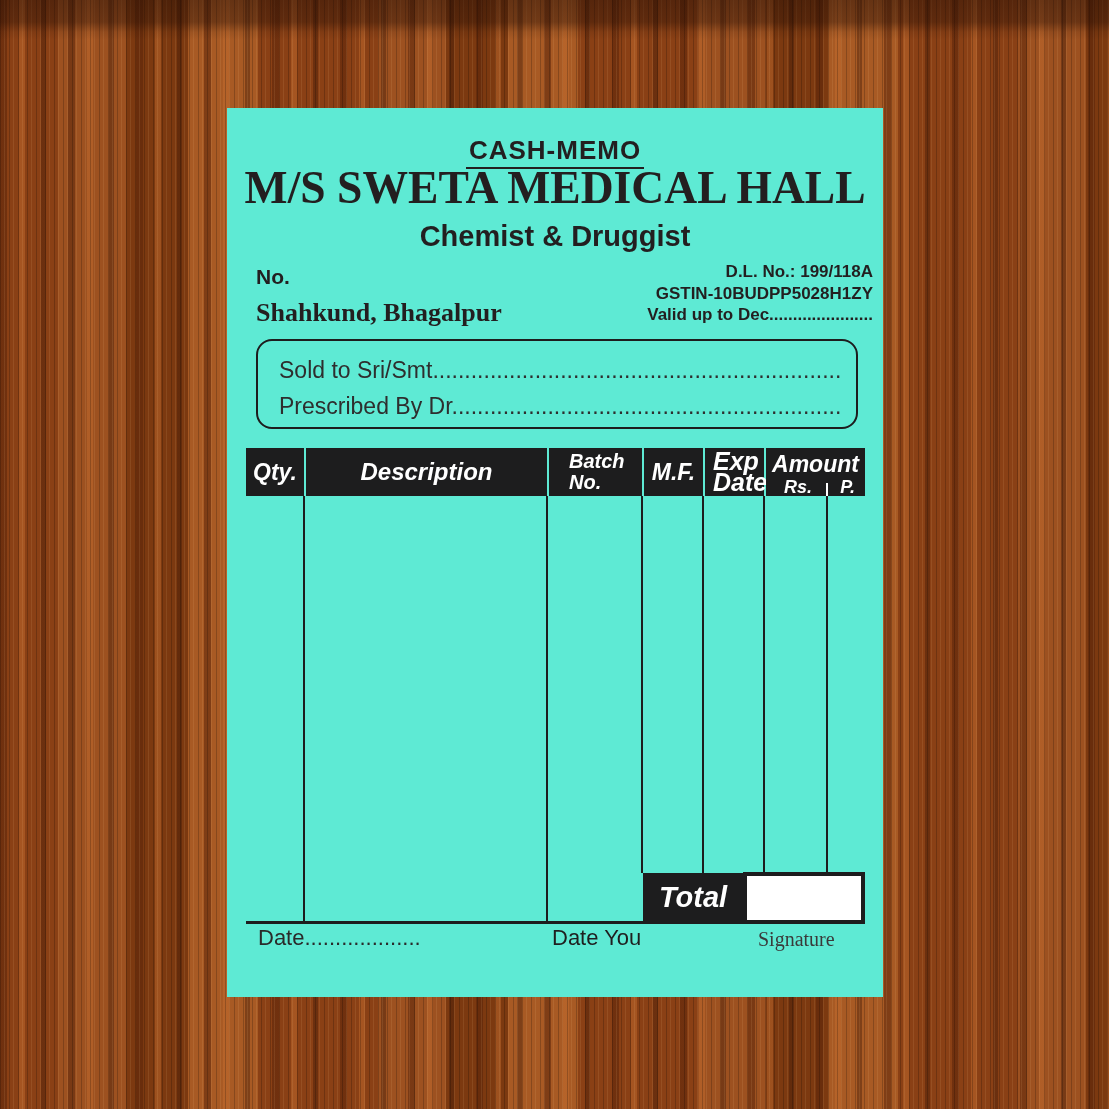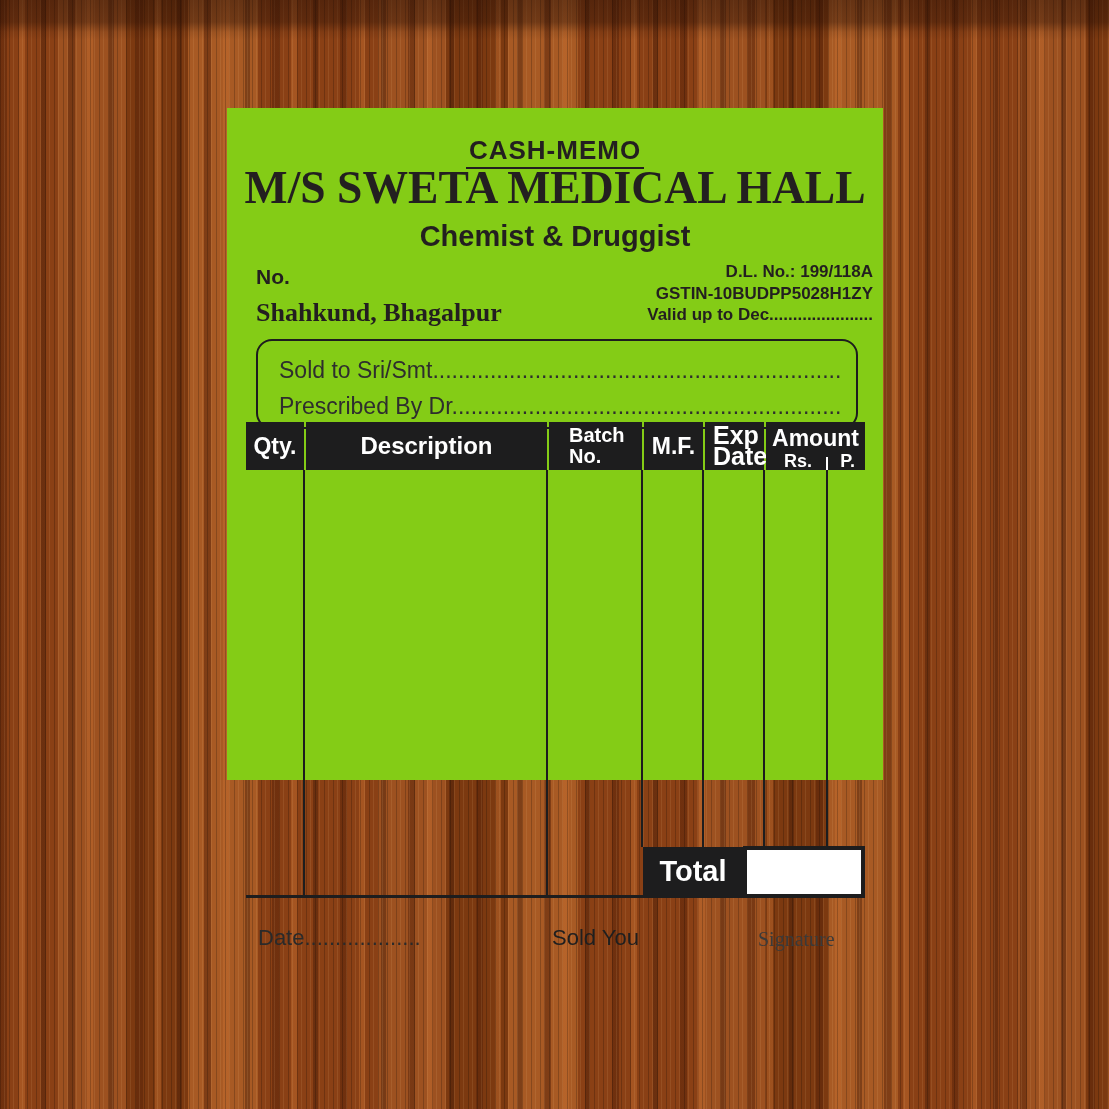--- a/index.html
+++ b/index.html
@@ -33,22 +33,22 @@
         #9d5120 58px, #9d5120 126px,
         #7c3910 126px, #7c3910 188px,
         #a85a24 188px, #a85a24 258px,
         #8a4015 258px, #8a4015 320px);
   }
 
   
   .card {
     position: absolute;
     left: 227px; top: 108px;
-    width: 656px; height: 672px;
-    background: #84cc16;
+    width: 656px; height: 889px;
+    background: #5eead4;
     color: #231f20;
   }
   .abs { position: absolute; }
 
   .memo-title {
     top: 27px; left: 0; width: 100%;
     text-align: center;
   }
   .memo-title span {
     display: inline-block;
@@ -93,21 +93,21 @@
     border: 2.5px solid #1d1d1e;
     border-radius: 16px;
     padding: 11px 16px 0 21px;
   }
   .cust-line {
     font-size: 23px; line-height: 36px; color: #2e2e2e;
     white-space: nowrap; overflow: hidden;
   }
 
   
-  .grid { top: 314px; left: 19px; width: 619px; }
+  .grid { top: 340px; left: 19px; width: 619px; font-style: italic; }
   .grid-head {
     display: flex; height: 48px;
   }
   .hcell {
     background: #1d1d1e; color: #ffffff;
     font-weight: bold;
     display: flex; flex-direction: column; justify-content: center;
     margin-right: 2px;
     position: relative;
   }
@@ -225,16 +225,16 @@
       <div class="vline v5"></div>
       <div class="vline v6"></div>
       <div class="bottom-rule"></div>
       <div class="total-black">Total</div>
       <div class="total-white"></div>
     </div>
 
   </div>
 
   <div class="abs date-label">Date...................</div>
-  <div class="abs thank-you">Sold You</div>
+  <div class="abs thank-you">Date You</div>
   <div class="abs signature">Signature</div>
 
 </div>
 
 </body></html>

